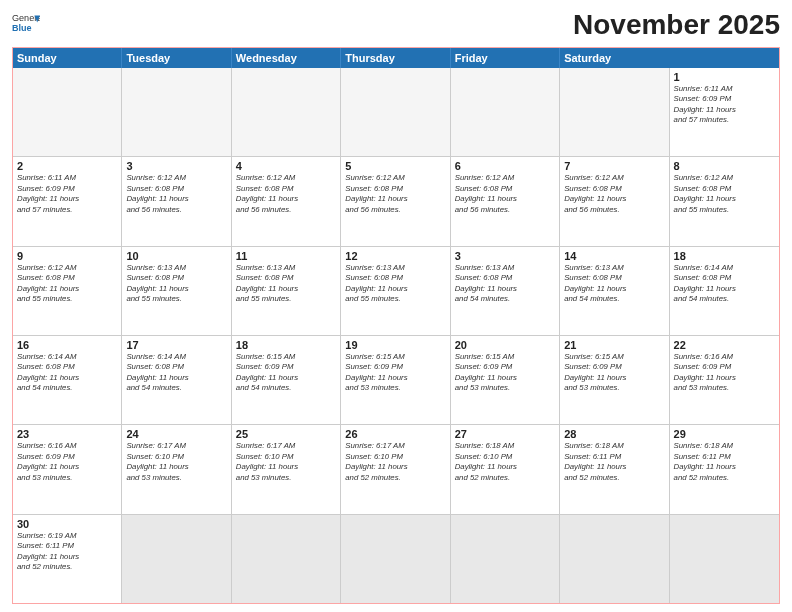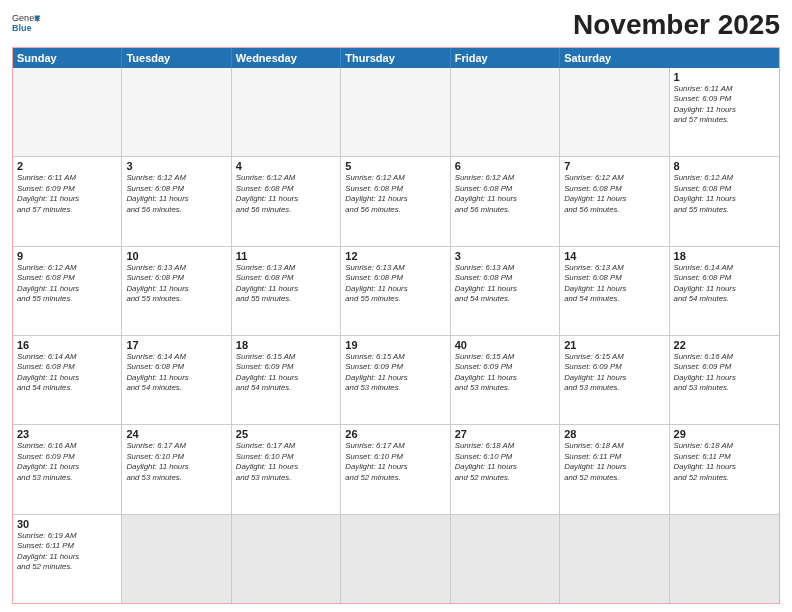--- a/index.html
+++ b/index.html
@@ -269,21 +269,21 @@
 and 54 minutes.</div>
           </div>
           <div class="cal-cell">
             <div class="day-num">19</div>
             <div class="cell-info" style="white-space: pre-line;">Sunrise: 6:15 AM
 Sunset: 6:09 PM
 Daylight: 11 hours
 and 53 minutes.</div>
           </div>
           <div class="cal-cell">
-            <div class="day-num">40</div>
+            <div class="day-num">20</div>
             <div class="cell-info" style="white-space: pre-line;">Sunrise: 6:15 AM
 Sunset: 6:09 PM
 Daylight: 11 hours
 and 53 minutes.</div>
           </div>
           <div class="cal-cell">
             <div class="day-num">21</div>
             <div class="cell-info" style="white-space: pre-line;">Sunrise: 6:15 AM
 Sunset: 6:09 PM
 Daylight: 11 hours

